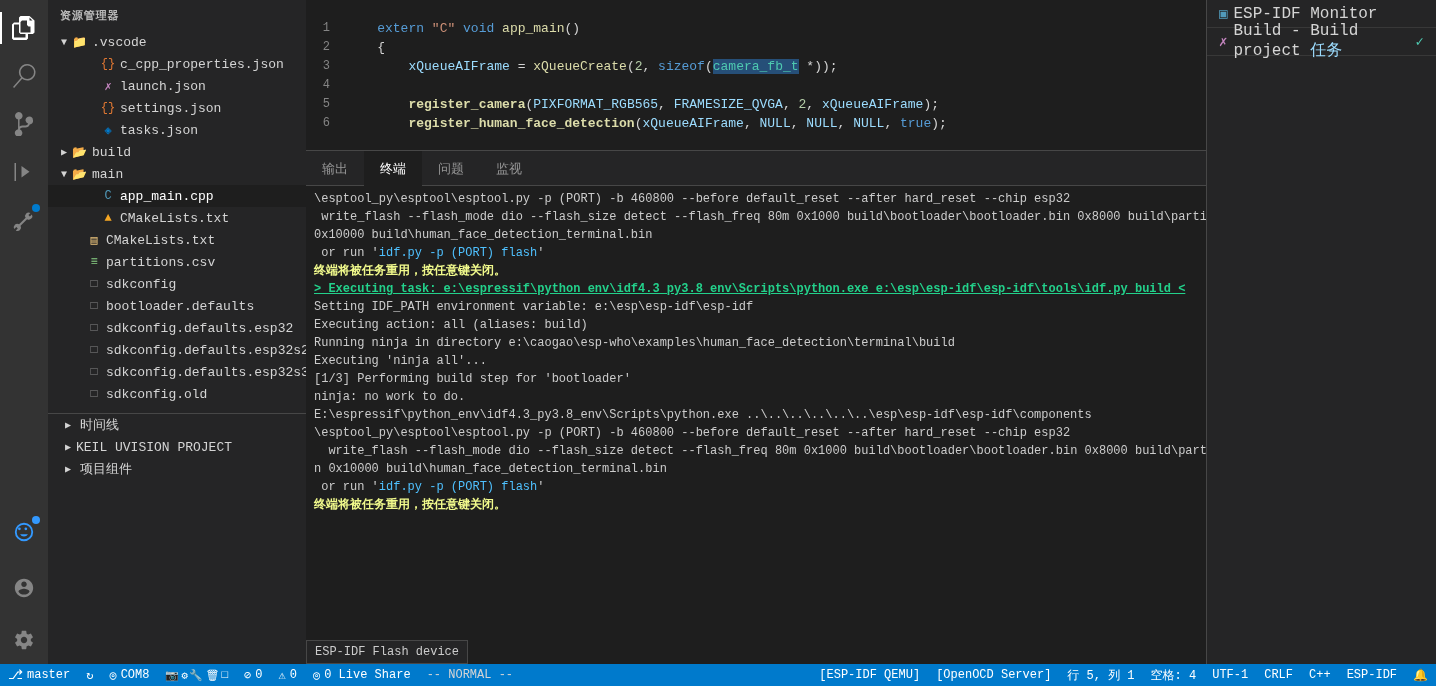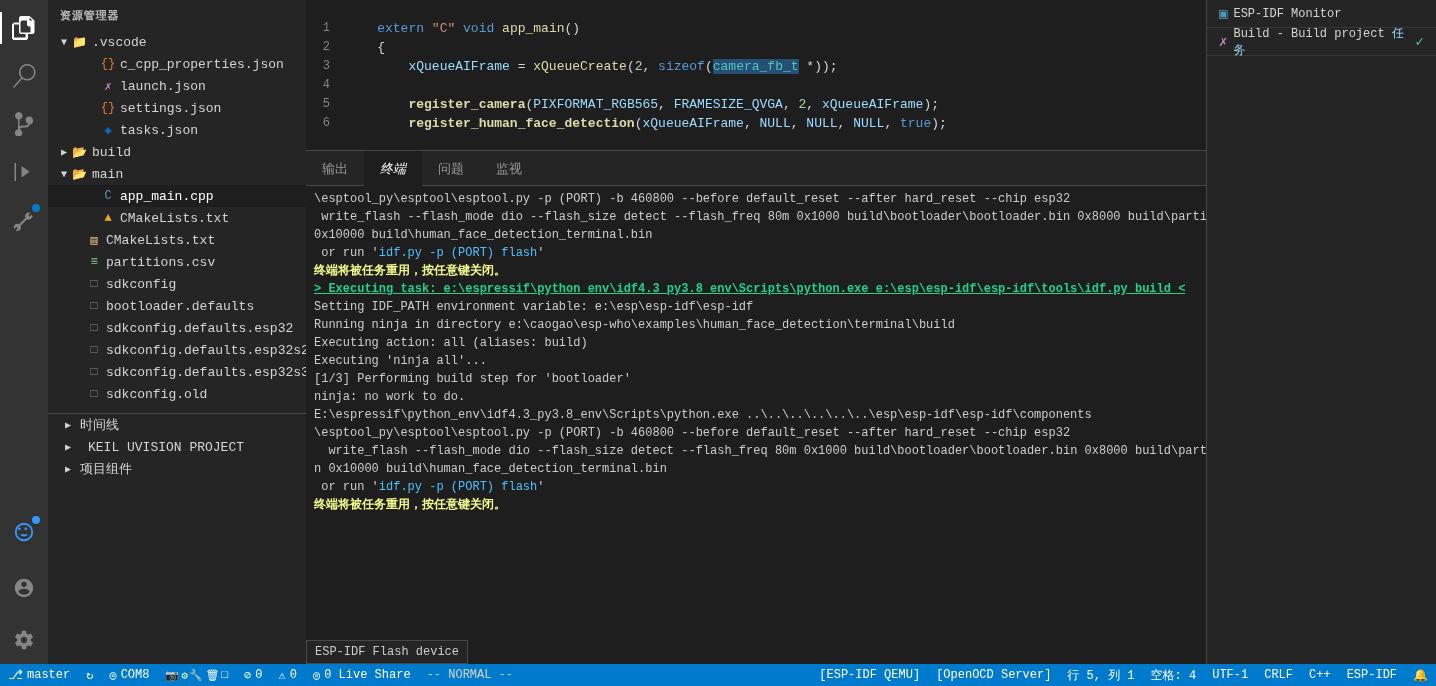--- a/index.html
+++ b/index.html
@@ -179,21 +179,20 @@
       align-items: center;
       cursor: pointer;
       color: #969696;
       font-size: 13px;
       border-top: 1px solid transparent;
     }
     .panel-tab.active {
       color: #ffffff;
       background: #1e1e1e;
       border-top-color: transparent;
-      font-style: italic;
     }
     .panel-tab-actions {
       margin-left: auto;
       display: flex;
       align-items: center;
       padding-right: 8px;
       gap: 4px;
     }
     .panel-action-btn {
       width: 24px;
@@ -237,21 +236,21 @@
     }
     .right-panel-item {
       display: flex;
       align-items: center;
       padding: 6px 12px;
       cursor: pointer;
       height: 28px;
       border-bottom: 1px solid #383838;
     }
     .right-panel-label {
-      font-size: 12px;
+      font-size: 16px;
       color: #d4d4d4;
       flex: 1;
     }
     .right-panel-check {
       color: #4ec9b0;
       font-size: 14px;
     }
 
     
     .status-bar {
@@ -446,21 +445,21 @@
     <span class="tree-label">sdkconfig.old</span>
   </div>
 
   <div style="margin-top: 8px; border-top: 1px solid #474747;">
     <div class="tree-item" style="padding-left:12px">
       <span class="tree-arrow">▶</span>
       <span class="tree-label" style="margin-left:4px">时间线</span>
     </div>
     <div class="tree-item" style="padding-left:12px">
       <span class="tree-arrow">▶</span>
-      <span class="tree-label" style="margin-left:12px">KEIL UVISION PROJECT</span>
+      <span class="tree-label" style="margin-left:0">KEIL UVISION PROJECT</span>
     </div>
     <div class="tree-item" style="padding-left:12px">
       <span class="tree-arrow">▶</span>
       <span class="tree-label" style="margin-left:4px">项目组件</span>
     </div>
   </div>
 </div>
 
 <div style="margin-left: 306px; display:flex; flex-direction:column; height: calc(100% - 22px);">
 
@@ -521,22 +520,22 @@
     <div class="terminal-content">
       <pre><span>\esptool_py\esptool\esptool.py -p (PORT) -b 460800 --before default_reset --after hard_reset --chip esp32</span>
 <span> write_flash --flash_mode dio --flash_size detect --flash_freq 80m 0x1000 build\bootloader\bootloader.bin 0x8000 build\partition_table\partition-table.bin 0x10000 build\human_face_detection_terminal.bin</span>
 <span> or run '</span><span class="term-cmd">idf.py -p (PORT) flash</span><span>'</span></pre>
       <pre></pre>
       <pre><span class="flash-line">终端将被任务重用，按任意键关闭。</span></pre>
       <pre></pre>
       <pre><span class="term-bold-green">&gt; Executing task: e:\espressif\python_env\idf4.3_py3.8_env\Scripts\python.exe e:\esp\esp-idf\esp-idf\tools\idf.py build &lt;</span></pre>
       <pre></pre>
       <pre>Setting IDF_PATH environment variable: e:\esp\esp-idf\esp-idf</pre>
+      <pre>Executing action: all (aliases: build)</pre>
       <pre>Running ninja in directory e:\caogao\esp-who\examples\human_face_detection\terminal\build</pre>
-      <pre>Executing action: all (aliases: build)</pre>
       <pre>Executing 'ninja all'...</pre>
       <pre>[1/3] Performing build step for 'bootloader'</pre>
       <pre>ninja: no work to do.</pre>
       <pre></pre>
       <pre>E:\espressif\python_env\idf4.3_py3.8_env\Scripts\python.exe ..\..\..\..\..\..\esp\esp-idf\esp-idf\components
 \esptool_py\esptool\esptool.py -p (PORT) -b 460800 --before default_reset --after hard_reset --chip esp32
   write_flash --flash_mode dio --flash_size detect --flash_freq 80m 0x1000 build\bootloader\bootloader.bin 0x8000 build\partition_table\partition-table.bin 0x10000 build\human_face_detection_terminal.bin
  or run '<span class="term-cmd">idf.py -p (PORT) flash</span>'</pre>
       <pre></pre>
       <pre><span class="flash-line">终端将被任务重用，按任意键关闭。</span></pre>

